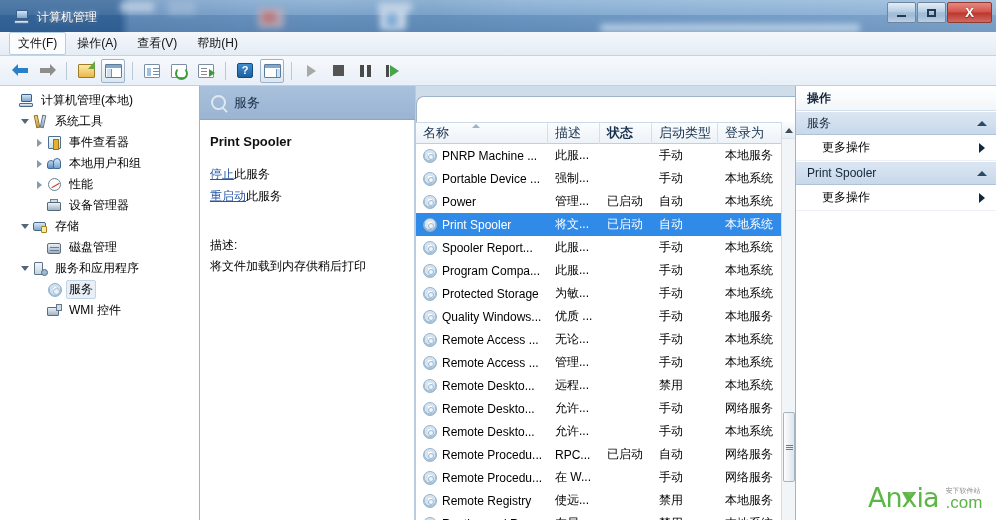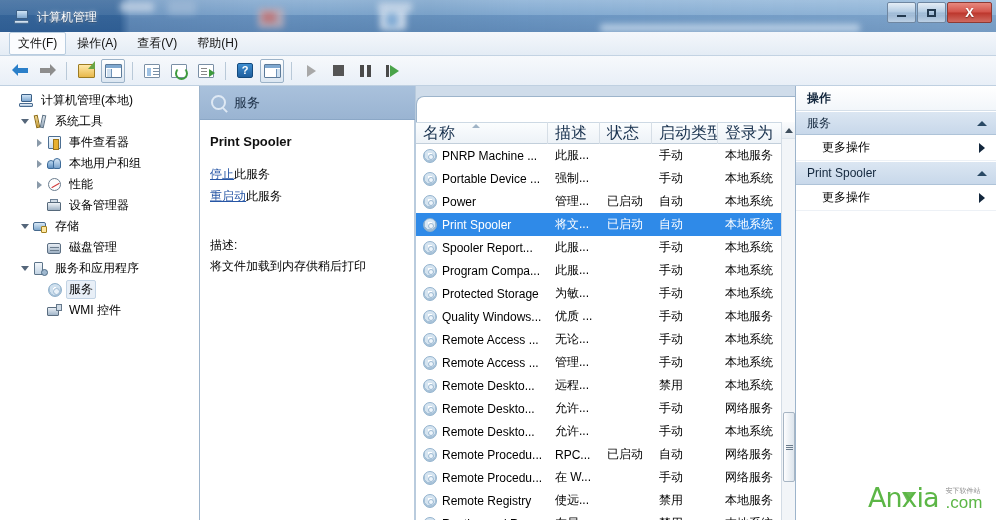--- a/index.html
+++ b/index.html
@@ -203,21 +203,21 @@
     background: #fff; border-top-left-radius: 8px; border-top: 1px solid #9db4cb; border-left: 1px solid #9db4cb;
   }
   .hdr {
     position: absolute; left: 0; top: 36px; width: 380px; height: 22px;
     background: linear-gradient(to bottom,#fbfdfe,#edf2f7);
     border-top: 1px solid #cdd9e4; border-bottom: 1px solid #c2cfdb;
     display: flex; align-items: center;
   }
   .hcell {
     height: 22px; display: flex; align-items: center; padding-left: 7px;
-    border-right: 1px solid #d6dee6; font-size: 16px; color: #17304d; position: relative;
+    border-right: 1px solid #d6dee6; font-size: 13px; color: #17304d; position: relative;
     white-space: nowrap; overflow: hidden;
   }
   .hcell .sortmark {
     position: absolute; left: 50%; top: 2px; margin-left: -10px;
     width: 0; height: 0; border-left: 4px solid transparent; border-right: 4px solid transparent;
     border-bottom: 4px solid #9fb3c6;
   }
   .rows { position: absolute; left: 0; top: 58px; width: 366px; height: 376px; overflow: hidden; }
   .row { height: 23px; display: flex; align-items: center; font-size: 12px; white-space: nowrap; }
   .row.sel { background: #2f8ae8; color: #fff; }
@@ -517,21 +517,21 @@
         <div class="curve"></div>
       </div>
     <div class="hdr" id="hdr">
         <div class="hcell" style="width: 132px; flex: 0 0 132px;">
           <span>名称</span>
           <span class="sortmark"></span>
         </div>
         <div class="hcell" style="width: 52px; flex: 0 0 52px;">
           <span>描述</span>
         </div>
-        <div class="hcell" style="width: 52px; flex: 0 0 52px;">
+        <div class="hcell" style="width: 52px; flex: 0 0 52px; font-weight: bold;">
           <span>状态</span>
         </div>
         <div class="hcell" style="width: 66px; flex: 0 0 66px;">
           <span>启动类型</span>
         </div>
         <div class="hcell" style="width: 64px; flex: 0 0 64px;">
           <span>登录为</span>
         </div>
       </div>
     <div class="rows" id="rows">

